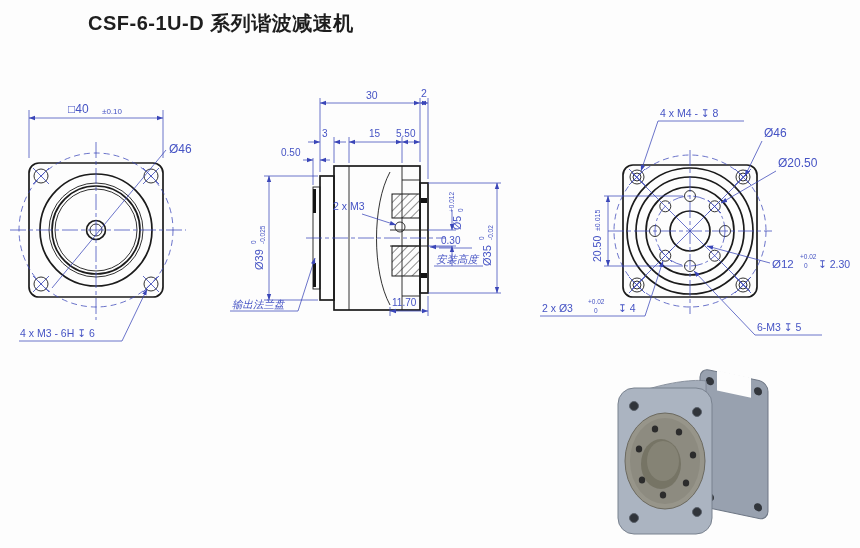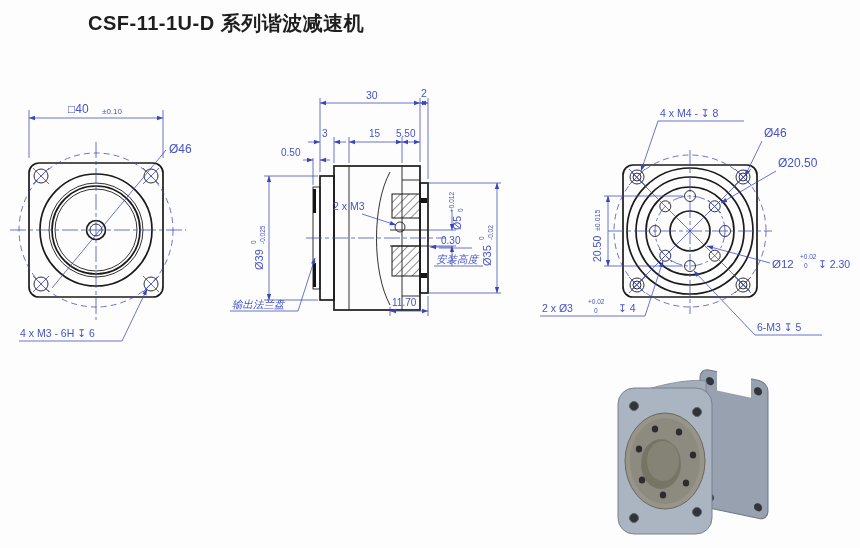--- a/index.html
+++ b/index.html
@@ -11,21 +11,21 @@
   .pl{stroke:#1b1b1b;fill:none;stroke-width:1.7;}
   .pl1{stroke:#1b1b1b;fill:none;stroke-width:0.9;}
   .bl{stroke:#3a46b8;fill:none;stroke-width:0.75;}
   text{fill:#4553c4;font-family:"Liberation Sans",sans-serif;}
   .cn{font-style:italic;}
 </style>
 </head>
 <body>
 
 <div id="stage">
-  <div id="title">CSF-11-1U-D 系列谐波减速机</div>
+  <div id="title">CSF-6-1U-D 系列谐波减速机</div>
 
   <svg width="860" height="548" viewBox="0 0 860 548">
     <defs>
       <marker id="ar" viewBox="0 0 10 8" refX="9.5" refY="4" markerWidth="9" markerHeight="7" orient="auto-start-reverse">
         <path d="M0,0.6 L10,4 L0,7.4 Z" fill="#3a46b8"></path>
       </marker>
       <pattern id="hatch" width="6" height="6" patternUnits="userSpaceOnUse" patternTransform="rotate(45)">
         <line x1="0" y1="0" x2="0" y2="6" stroke="#222" stroke-width="1"></line>
       </pattern>
     </defs>

